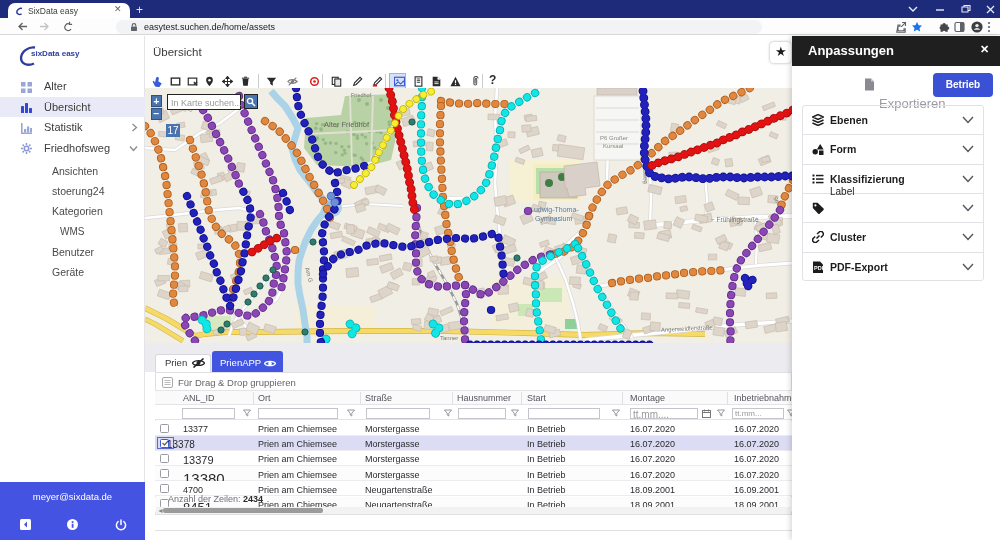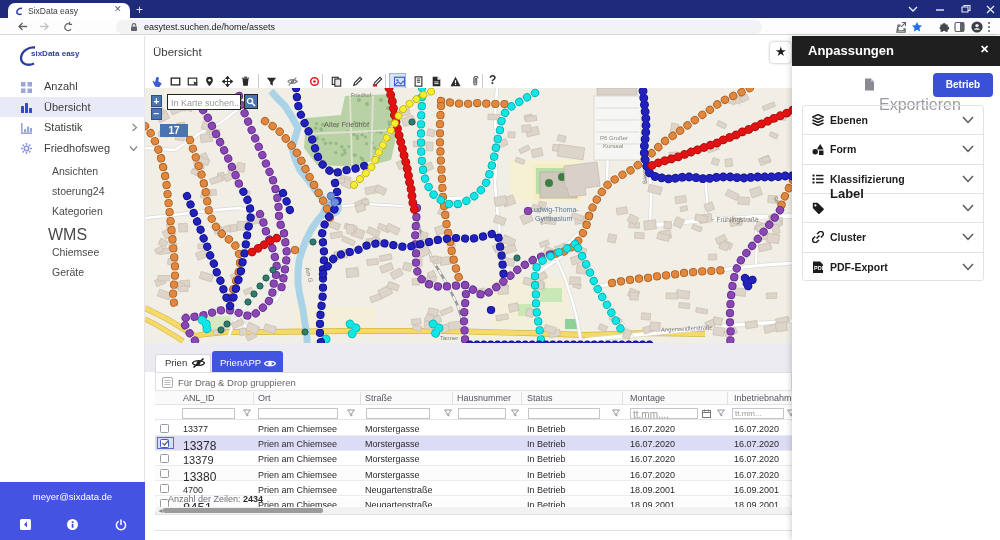--- a/index.html
+++ b/index.html
@@ -59,21 +59,21 @@
 <div class="abs" style="left:31px;top:49px;font-size:8px;font-weight:bold;color:#2d3da0">sixData easy</div>
 <div class="abs" style="left:0;top:97px;width:145px;height:20px;background:#e8eaf8"></div>
 <svg class="abs" style="left:21px;top:81.5px" width="11" height="11" viewBox="0 0 11 11">
       <g fill="#9aa6d8">
         <rect x="0" y="0" width="4.5" height="4.5"></rect>
         <rect x="6.5" y="0" width="4.5" height="4.5"></rect>
         <rect x="0" y="6.5" width="4.5" height="4.5"></rect>
         <rect x="6.5" y="6.5" width="4.5" height="4.5"></rect>
       </g>
     </svg>
-    <div class="abs" style="left:44px;top:80px;font-size:11px;color:#3c3c3c">Anzahl</div>
+    <div class="abs" style="left:44px;top:80px;font-size:11px;color:#3c3c3c">Alter</div>
     <svg class="abs" style="left:21px;top:102px" width="11" height="11" viewBox="0 0 11 11">
       <g fill="#3348d8">
         <rect x="0" y="4" width="3" height="7" rx="0.5"></rect>
         <rect x="4" y="1" width="3" height="10" rx="0.5"></rect>
         <rect x="8" y="6" width="3" height="5" rx="0.5"></rect>
       </g>
     </svg>
     <div class="abs" style="left:44px;top:100.5px;font-size:11px;color:#3c3c3c">Übersicht</div>
     <svg class="abs" style="left:21px;top:122.5px" width="11" height="11" viewBox="0 0 11 11">
       <g fill="#9aa6d8">
@@ -93,22 +93,22 @@
         <path d="M5.5,0 v2 M5.5,9 v2 M0,5.5 h2 M9,5.5 h2 M1.6,1.6 l1.4,1.4 M8,8 l1.4,1.4 M1.6,9.4 L3,8 M8,3 L9.4,1.6" stroke="#8c98d4" stroke-width="1.5"></path>
       </g>
     </svg>
     <div class="abs" style="left:44px;top:141.5px;font-size:11px;color:#3c3c3c">Friedhofsweg</div>
     <svg class="abs" style="left:129px;top:144.5px" width="9" height="7" viewBox="0 0 9 7">
       <path d="M1,1.5 L4.5,5.5 L8,1.5" stroke="#8a8a94" stroke-width="1.3" fill="none"></path>
     </svg>
     <div class="abs" style="left:52px;top:164.5px;font-size:10.5px;color:#4a4a4a">Ansichten</div>
     <div class="abs" style="left:52px;top:185px;font-size:10.5px;color:#4a4a4a">stoerung24</div>
     <div class="abs" style="left:52px;top:205px;font-size:10.5px;color:#4a4a4a">Kategorien</div>
-    <div class="abs" style="left:48px;top:225.5px;font-size:16px;color:#4a4a4a">WMS</div>
-    <div class="abs" style="left:52px;top:245.5px;font-size:10.5px;color:#4a4a4a">Chiemsee</div>
+    <div class="abs" style="left:60px;top:225.5px;font-size:10px;color:#4a4a4a">WMS</div>
+    <div class="abs" style="left:52px;top:245.5px;font-size:10.5px;color:#4a4a4a">Benutzer</div>
     <div class="abs" style="left:52px;top:265.5px;font-size:10.5px;color:#4a4a4a">Geräte</div>
 <div class="abs" style="left:0;top:482px;width:145px;height:58px;background:#4553e2"></div>
 <div class="abs" style="left:0;top:491px;width:145px;text-align:center;font-size:9.5px;color:#fff">meyer@sixdata.de</div>
 <svg class="abs" style="left:20px;top:519px" width="11" height="11" viewBox="0 0 11 11">
       <rect x="0" y="0" width="11" height="11" rx="1.5" fill="#fff"></rect>
       <path d="M7,2.5 L4,5.5 L7,8.5 z" fill="#4553e2"></path>
     </svg>
 <svg class="abs" style="left:67px;top:519px" width="11" height="11" viewBox="0 0 11 11">
       <circle cx="5.5" cy="5.5" r="5.5" fill="#fff"></circle>
       <rect x="4.7" y="2.2" width="1.8" height="1.8" fill="#4553e2"></rect>
@@ -689,21 +689,21 @@
 <circle cx="82" cy="236" r="3.1" fill="#2e7d6e" stroke="#1d5a4e" stroke-width="1"></circle>
 <circle cx="76" cy="242" r="3.1" fill="#2e7d6e" stroke="#1d5a4e" stroke-width="1"></circle>
 <circle cx="160" cy="244" r="3.1" fill="#2e7d6e" stroke="#1d5a4e" stroke-width="1"></circle>
 <path d="M325,257 L345,257 L370,257 L395,257 L420,257 L445,257 L470,257 L490,257 L505,257" fill="none" stroke="#0e0e8e" stroke-width="8.8" stroke-linecap="round" stroke-dasharray="0.1 6.8"></path>
 <path d="M325,257 L345,257 L370,257 L395,257 L420,257 L445,257 L470,257 L490,257 L505,257" fill="none" stroke="#2222bb" stroke-width="7.2" stroke-linecap="round" stroke-dasharray="0.1 6.8"></path>
 <path d="M186,108 L190,114 L187,120" fill="none" stroke="#4a66b0" stroke-width="8.4" stroke-linecap="round" stroke-dasharray="0.1 7.5"></path>
 <path d="M186,108 L190,114 L187,120" fill="none" stroke="#6c8fd8" stroke-width="6.8" stroke-linecap="round" stroke-dasharray="0.1 7.5"></path>
       </svg>
 <div class="abs" style="left:6px;top:7px;width:11px;height:12px;background:#4a74b0;border:1px solid #33517e;color:#fff;font-size:10px;text-align:center;line-height:11px;font-weight:bold">+</div>
 <div class="abs" style="left:6px;top:20px;width:11px;height:12px;background:#4a74b0;border:1px solid #33517e;color:#fff;font-size:10px;text-align:center;line-height:10px;font-weight:bold">−</div>
-<div class="abs" style="left:15px;top:36px;width:28px;height:13px;background:#4a74b0;color:#fff;font-size:10px;text-align:center;line-height:13px;font-weight:bold">17</div>
+<div class="abs" style="left:21px;top:36px;width:14px;height:13px;background:#4a74b0;color:#fff;font-size:10px;text-align:center;line-height:13px;font-weight:normal">17</div>
 <div class="abs" style="left:22px;top:6px;width:74px;height:16px;background:#fff;border:1.5px solid #222"></div>
 <div class="abs" style="left:26px;top:9.5px;font-size:9px;color:#999">In Karte suchen...</div>
 <div class="abs" style="left:99px;top:6px;width:14px;height:15px;background:#4a74b0;border:1px solid #222"></div>
 <svg class="abs" style="left:101px;top:8.5px" width="10" height="10" viewBox="0 0 10 10">
         <circle cx="4" cy="4" r="2.6" fill="none" stroke="#fff" stroke-width="1.4"></circle>
         <path d="M6,6 L9,9" stroke="#fff" stroke-width="1.6"></path>
       </svg>
 </div>
 <div class="abs" style="left:145px;top:343px;width:647px;height:29px;background:#ececf0"></div>
 <div class="abs" style="left:155px;top:354px;width:56px;height:18px;background:#fff;border:1px solid #d8d8dc;border-bottom:none;border-radius:3px 3px 0 0"></div>
@@ -723,21 +723,21 @@
 <svg class="abs" style="left:162px;top:377px" width="11" height="11" viewBox="0 0 11 11">
       <rect x="0.5" y="0.5" width="10" height="10" rx="1.5" fill="none" stroke="#aaa"></rect>
       <path d="M2.5,3.5 h6 M2.5,5.5 h6 M2.5,7.5 h6" stroke="#bbb" stroke-width="1"></path>
     </svg>
 <div class="abs" style="left:178px;top:377px;font-size:9.5px;color:#666">Für Drag &amp; Drop gruppieren</div>
 <div class="abs" style="left:155px;top:390px;width:637px;height:15px;background:#fafafb;border-top:1px solid #e4e4e8;border-bottom:1px solid #e4e4e8"></div>
 <div class="abs" style="left:183px;top:393px;font-size:9px;color:#55555f">ANL_ID</div>
     <div class="abs" style="left:258px;top:393px;font-size:9px;color:#55555f">Ort</div>
     <div class="abs" style="left:365px;top:393px;font-size:9px;color:#55555f">Straße</div>
     <div class="abs" style="left:457px;top:393px;font-size:9px;color:#55555f">Hausnummer</div>
-    <div class="abs" style="left:527px;top:393px;font-size:9px;color:#55555f">Status</div>
+    <div class="abs" style="left:527px;top:393px;font-size:9px;color:#55555f">Start</div>
     <div class="abs" style="left:630px;top:393px;font-size:9px;color:#55555f">Montage</div>
     <div class="abs" style="left:734px;top:393px;font-size:9px;color:#55555f">Inbetriebnahme</div>
     <div class="abs" style="left:253px;top:392px;width:1px;height:28px;background:#e0e0e4"></div>
     <div class="abs" style="left:360px;top:392px;width:1px;height:28px;background:#e0e0e4"></div>
     <div class="abs" style="left:452px;top:392px;width:1px;height:28px;background:#e0e0e4"></div>
     <div class="abs" style="left:521px;top:392px;width:1px;height:28px;background:#e0e0e4"></div>
     <div class="abs" style="left:622px;top:392px;width:1px;height:28px;background:#e0e0e4"></div>
     <div class="abs" style="left:727px;top:392px;width:1px;height:28px;background:#e0e0e4"></div>
     <div class="abs" style="left:155px;top:405px;width:637px;height:15px;background:#fff;border-bottom:1px solid #e4e4e8"></div>
     <div class="abs" style="left:182px;top:407.5px;width:53px;height:11px;background:#fff;border:1px solid #c4c4cc"></div>
@@ -781,37 +781,37 @@
     <div class="abs" style="left:365px;top:424.2px;font-size:9px;color:#2a2a2e">Morstergasse</div>
     <div class="abs" style="left:527px;top:424.2px;font-size:9px;color:#2a2a2e">In Betrieb</div>
     <div class="abs" style="left:630px;top:424.2px;font-size:9px;color:#2a2a2e">16.07.2020</div>
     <div class="abs" style="left:734px;top:424.2px;font-size:9px;color:#2a2a2e">16.07.2020</div>
     <div class="abs" style="left:155px;top:436.1px;width:637px;height:15.1px;background:#dcdcf4;border-bottom:1px solid #ececf0"></div>
     <div class="abs" style="left:160px;top:438.8px;width:9px;height:9px;background:#fff;border:1px solid #3b5bd9;border-radius:1.5px"></div>
     <div class="abs" style="left:156.5px;top:436.6px;width:17px;height:12.6px;border:1.5px solid #5a6ad0"></div>
     <svg class="abs" style="left:161.5px;top:440.1px" width="7" height="6" viewBox="0 0 7 6">
       <path d="M0.5,3 L2.5,5 L6.5,0.5" stroke="#666" stroke-width="1.3" fill="none"></path>
     </svg>
-    <div class="abs" style="left:183px;top:439.3px;font-size:12px;color:#2a2a2e">13378</div>
+    <div class="abs" style="left:167px;top:439.3px;font-size:10px;color:#2a2a2e">13378</div>
     <div class="abs" style="left:258px;top:439.3px;font-size:9px;color:#2a2a2e">Prien am Chiemsee</div>
     <div class="abs" style="left:365px;top:439.3px;font-size:9px;color:#2a2a2e">Morstergasse</div>
     <div class="abs" style="left:527px;top:439.3px;font-size:9px;color:#2a2a2e">In Betrieb</div>
     <div class="abs" style="left:630px;top:439.3px;font-size:9px;color:#2a2a2e">16.07.2020</div>
     <div class="abs" style="left:734px;top:439.3px;font-size:9px;color:#2a2a2e">16.07.2020</div>
     <div class="abs" style="left:155px;top:451.2px;width:637px;height:15.1px;background:#fff;border-bottom:1px solid #ececf0"></div>
     <div class="abs" style="left:160px;top:453.9px;width:9px;height:9px;background:#fff;border:1px solid #9a9aa4;border-radius:1.5px"></div>
     <div class="abs" style="left:183px;top:454.4px;font-size:11px;color:#2a2a2e">13379</div>
     <div class="abs" style="left:258px;top:454.4px;font-size:9px;color:#2a2a2e">Prien am Chiemsee</div>
     <div class="abs" style="left:365px;top:454.4px;font-size:9px;color:#2a2a2e">Morstergasse</div>
     <div class="abs" style="left:527px;top:454.4px;font-size:9px;color:#2a2a2e">In Betrieb</div>
     <div class="abs" style="left:630px;top:454.4px;font-size:9px;color:#2a2a2e">16.07.2020</div>
     <div class="abs" style="left:734px;top:454.4px;font-size:9px;color:#2a2a2e">16.07.2020</div>
     <div class="abs" style="left:155px;top:466.3px;width:637px;height:15.1px;background:#fcfcfd;border-bottom:1px solid #ececf0"></div>
     <div class="abs" style="left:160px;top:469px;width:9px;height:9px;background:#fff;border:1px solid #9a9aa4;border-radius:1.5px"></div>
-    <div class="abs" style="left:183px;top:469.5px;font-size:12px;color:#2a2a2e">13380</div>
+    <div class="abs" style="left:183px;top:469.5px;font-size:15px;color:#2a2a2e">13380</div>
     <div class="abs" style="left:258px;top:469.5px;font-size:9px;color:#2a2a2e">Prien am Chiemsee</div>
     <div class="abs" style="left:365px;top:469.5px;font-size:9px;color:#2a2a2e">Morstergasse</div>
     <div class="abs" style="left:527px;top:469.5px;font-size:9px;color:#2a2a2e">In Betrieb</div>
     <div class="abs" style="left:630px;top:469.5px;font-size:9px;color:#2a2a2e">16.07.2020</div>
     <div class="abs" style="left:734px;top:469.5px;font-size:9px;color:#2a2a2e">16.07.2020</div>
     <div class="abs" style="left:155px;top:481.4px;width:637px;height:15.1px;background:#fff;border-bottom:1px solid #ececf0"></div>
     <div class="abs" style="left:160px;top:484.1px;width:9px;height:9px;background:#fff;border:1px solid #9a9aa4;border-radius:1.5px"></div>
     <div class="abs" style="left:183px;top:484.6px;font-size:9px;color:#2a2a2e">4700</div>
     <div class="abs" style="left:258px;top:484.6px;font-size:9px;color:#2a2a2e">Prien am Chiemsee</div>
     <div class="abs" style="left:365px;top:484.6px;font-size:9px;color:#2a2a2e">Neugartenstraße</div>
@@ -832,21 +832,21 @@
     <div class="abs" style="left:155px;top:514px;width:637px;height:17px;background:#fff;border-top:1px solid #e0e0e4;border-bottom:1px solid #e0e0e4"></div>
     <div class="abs" style="left:168px;top:494px;font-size:9px;color:#70707a">Anzahl der Zeilen: <b style="color:#2a2a2e">2434</b></div>
 <div class="abs" style="left:792px;top:36px;width:208px;height:504px;background:#fff;box-shadow:-2px 0 5px rgba(0,0,0,0.15)"></div>
 <div class="abs" style="left:792px;top:36px;width:208px;height:30px;background:#1f1f1f"></div>
 <div class="abs" style="left:808px;top:43px;font-size:13px;font-weight:bold;color:#fff">Anpassungen</div>
 <div class="abs" style="left:980px;top:43px;font-size:11px;font-weight:bold;color:#fff">✕</div>
 <svg class="abs" style="left:864px;top:78px" width="11" height="13" viewBox="0 0 11 13">
       <path d="M1,0.5 h6 l3,3 v9 h-9 z" fill="#8a8a92"></path>
       <path d="M7,0.5 v3 h3" fill="#c8c8cc"></path>
     </svg>
-<div class="abs" style="left:879px;top:96px;font-size:16px;color:#9a9aa2">Exportieren</div>
+<div class="abs" style="left:879px;top:96px;font-size:13px;color:#9a9aa2">Exportieren</div>
 <div class="abs" style="left:933px;top:73px;width:60px;height:24px;background:#3b51d5;border-radius:4px;color:#fff;font-size:10px;font-weight:bold;text-align:center;line-height:24px">Betrieb</div>
 <div class="abs" style="left:802px;top:105px;width:182px;height:175.8px;border:1px solid #e2e2e6;border-radius:3px"></div>
     <svg class="abs" style="left:812px;top:114px" width="12" height="12" viewBox="0 0 12 12">
       <path d="M6,0.5 L11.5,3 6,5.5 0.5,3 z M0.5,6 L6,8.5 11.5,6 M0.5,9 L6,11.5 11.5,9" fill="none" stroke="#1c1c1c" stroke-width="1.4"></path>
     </svg>
     <div class="abs" style="left:830px;top:114px;font-size:10.5px;font-weight:bold;color:#1c1c1c">Ebenen</div>
     <svg class="abs" style="left:962px;top:116px" width="12" height="8" viewBox="0 0 12 8">
       <path d="M1,1 L6,6.5 L11,1" stroke="#55555d" stroke-width="1.4" fill="none"></path>
     </svg>
     <div class="abs" style="left:802px;top:134.3px;width:182px;height:1px;background:#e2e2e6"></div>
@@ -872,21 +872,21 @@
     </svg>
     <div class="abs" style="left:830px;top:172.6px;font-size:10.5px;font-weight:bold;color:#1c1c1c">Klassifizierung</div>
     <svg class="abs" style="left:962px;top:174.6px" width="12" height="8" viewBox="0 0 12 8">
       <path d="M1,1 L6,6.5 L11,1" stroke="#55555d" stroke-width="1.4" fill="none"></path>
     </svg>
     <div class="abs" style="left:802px;top:192.9px;width:182px;height:1px;background:#e2e2e6"></div>
     <svg class="abs" style="left:812px;top:201.9px" width="12" height="12" viewBox="0 0 12 12">
       <path d="M0.8,0.8 h4.8 L11.5,6.5 a1,1 0 0 1 0,1.4 L7.6,11.8 a1,1 0 0 1 -1.4,0 L0.8,6 z" fill="#1c1c1c"></path>
       <circle cx="3.4" cy="3.4" r="1.1" fill="#fff"></circle>
     </svg>
-    <div class="abs" style="left:830px;top:186px;font-size:13px;font-weight:bold;color:#1c1c1c">Label</div>
+    <div class="abs" style="left:830px;top:186px;font-size:10px;font-weight:normal;color:#1c1c1c">Label</div>
     <svg class="abs" style="left:962px;top:203.9px" width="12" height="8" viewBox="0 0 12 8">
       <path d="M1,1 L6,6.5 L11,1" stroke="#55555d" stroke-width="1.4" fill="none"></path>
     </svg>
     <div class="abs" style="left:802px;top:222.2px;width:182px;height:1px;background:#e2e2e6"></div>
     <svg class="abs" style="left:812px;top:231.2px" width="12" height="12" viewBox="0 0 12 12">
       <path d="M4.5,7.5 L7.5,4.5 M5,3 L7,1.2 a2.3,2.3 0 0 1 3.6,3.6 L8.8,6.5 M7,9 L5,10.8 a2.3,2.3 0 0 1 -3.6,-3.6 L3.2,5.5" fill="none" stroke="#1c1c1c" stroke-width="1.5"></path>
     </svg>
     <div class="abs" style="left:830px;top:231.2px;font-size:10.5px;font-weight:bold;color:#1c1c1c">Cluster</div>
     <svg class="abs" style="left:962px;top:233.2px" width="12" height="8" viewBox="0 0 12 8">
       <path d="M1,1 L6,6.5 L11,1" stroke="#55555d" stroke-width="1.4" fill="none"></path>

